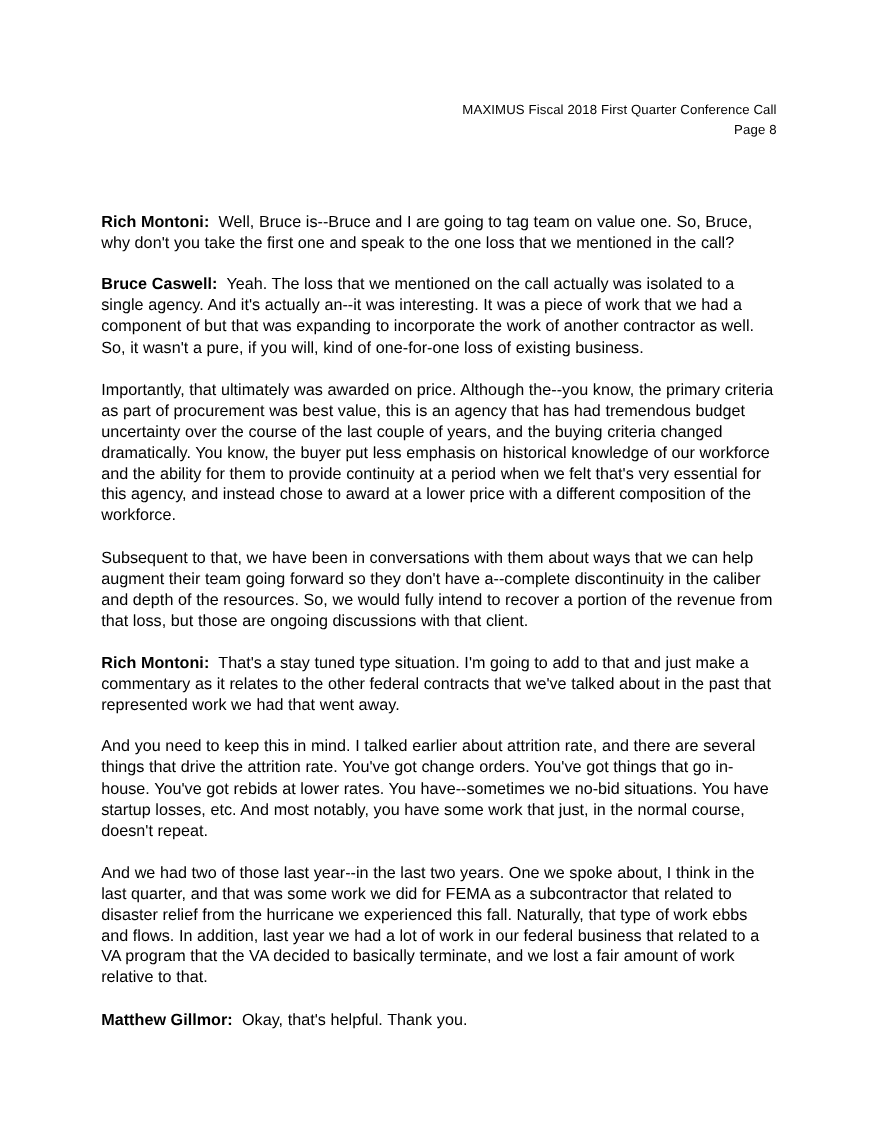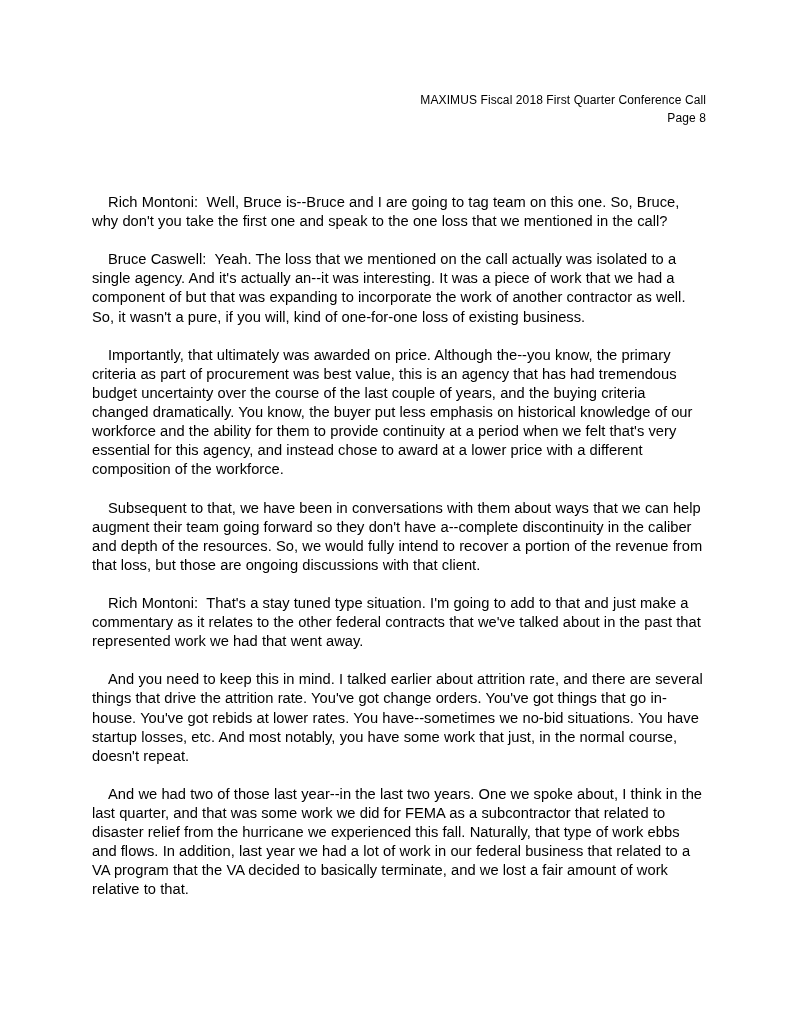--- a/index.html
+++ b/index.html
@@ -44,41 +44,40 @@
     line-height: 19.1px;
     margin: 0 0 19.1px 0;
     text-align: left;
     letter-spacing: 0.02px;
     word-spacing: 0.1px;
   }
   .para:last-child {
     margin-bottom: 0;
   }
   .speaker {
-    font-weight: normal;
-    margin-left: 16px;
+    font-weight: bold;
   }
   .speaker-gap {
     white-space: pre;
   }
 </style>
 </head>
 <body>
 
 <div class="page">
 
   <div class="header">
     <span class="header-line">MAXIMUS Fiscal 2018 First Quarter Conference Call</span>
     <span class="header-line">Page 8</span>
   </div>
 
   <div class="body">
 
     <p class="para">
-      <span class="speaker">Rich Montoni:</span><span class="speaker-gap">  </span><span>Well, Bruce is--Bruce and I are going to tag team on this one. So, Bruce, why don't you take the first one and speak to the one loss that we mentioned in the call?</span>
+      <span class="speaker">Rich Montoni:</span><span class="speaker-gap">  </span><span>Well, Bruce is--Bruce and I are going to tag team on value one. So, Bruce, why don't you take the first one and speak to the one loss that we mentioned in the call?</span>
     </p>
 
     <p class="para">
       <span class="speaker">Bruce Caswell:</span><span class="speaker-gap">  </span><span>Yeah. The loss that we mentioned on the call actually was isolated to a single agency. And it's actually an--it was interesting. It was a piece of work that we had a component of but that was expanding to incorporate the work of another contractor as well. So, it wasn't a pure, if you will, kind of one-for-one loss of existing business.</span>
     </p>
 
     <p class="para">
       <span class="speaker"></span><span class="speaker-gap"></span><span>Importantly, that ultimately was awarded on price. Although the--you know, the primary criteria as part of procurement was best value, this is an agency that has had tremendous budget uncertainty over the course of the last couple of years, and the buying criteria changed dramatically. You know, the buyer put less emphasis on historical knowledge of our workforce and the ability for them to provide continuity at a period when we felt that's very essential for this agency, and instead chose to award at a lower price with a different composition of the workforce.</span>
     </p>
 
@@ -91,15 +90,18 @@
     </p>
 
     <p class="para">
       <span class="speaker"></span><span class="speaker-gap"></span><span>And you need to keep this in mind. I talked earlier about attrition rate, and there are several things that drive the attrition rate. You've got change orders. You've got things that go in-house. You've got rebids at lower rates. You have--sometimes we no-bid situations. You have startup losses, etc. And most notably, you have some work that just, in the normal course, doesn't repeat.</span>
     </p>
 
     <p class="para">
       <span class="speaker"></span><span class="speaker-gap"></span><span>And we had two of those last year--in the last two years. One we spoke about, I think in the last quarter, and that was some work we did for FEMA as a subcontractor that related to disaster relief from the hurricane we experienced this fall. Naturally, that type of work ebbs and flows. In addition, last year we had a lot of work in our federal business that related to a VA program that the VA decided to basically terminate, and we lost a fair amount of work relative to that.</span>
     </p>
 
+    <p class="para">
+      <span class="speaker">Matthew Gillmor:</span><span class="speaker-gap">  </span><span>Okay, that's helpful. Thank you.</span>
+    </p>
 
   </div>
 </div>
 
 </body></html>

